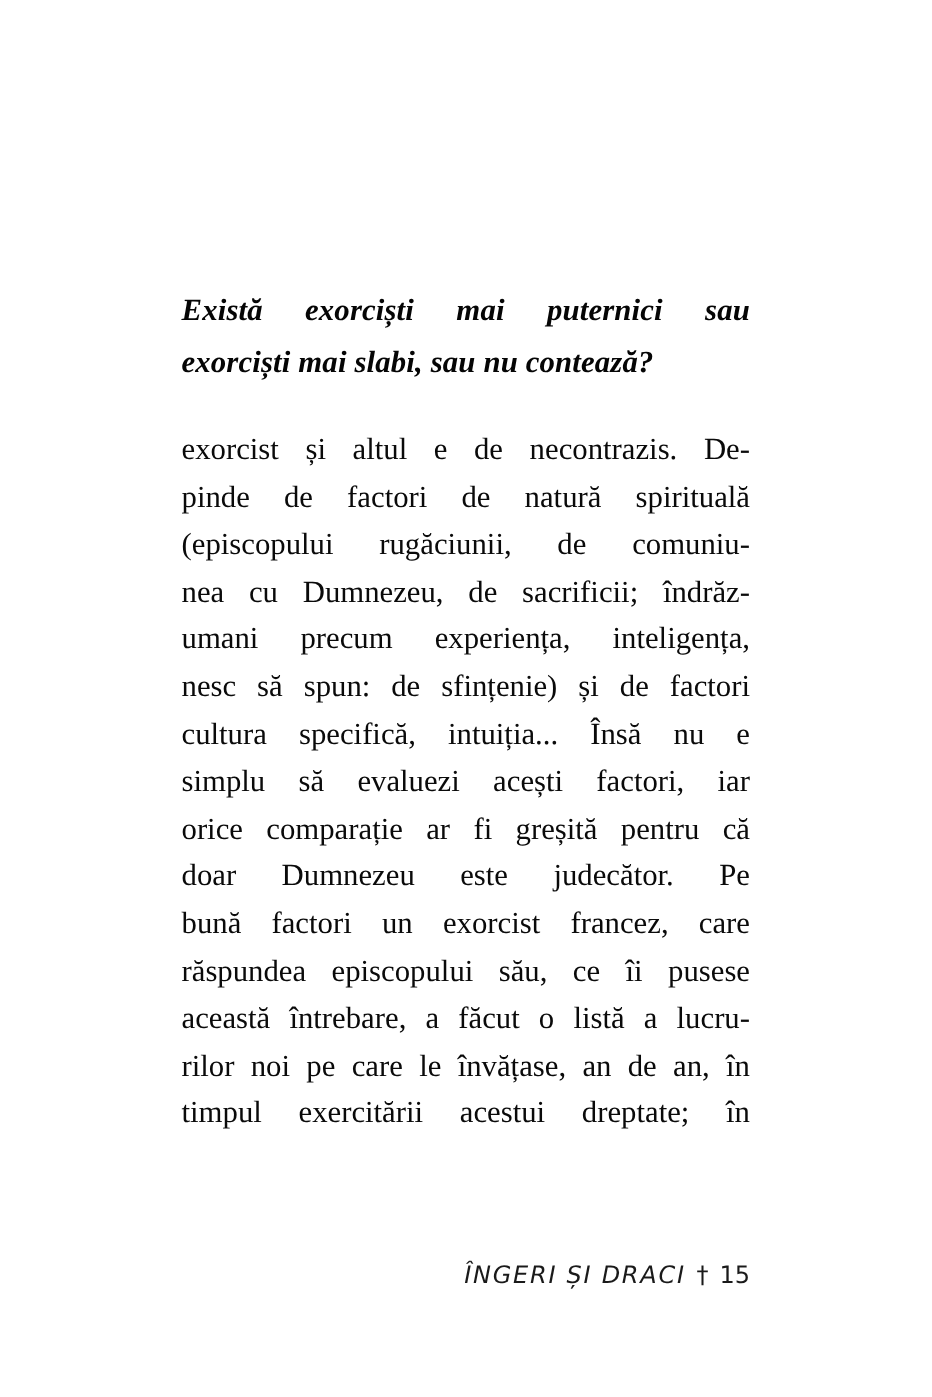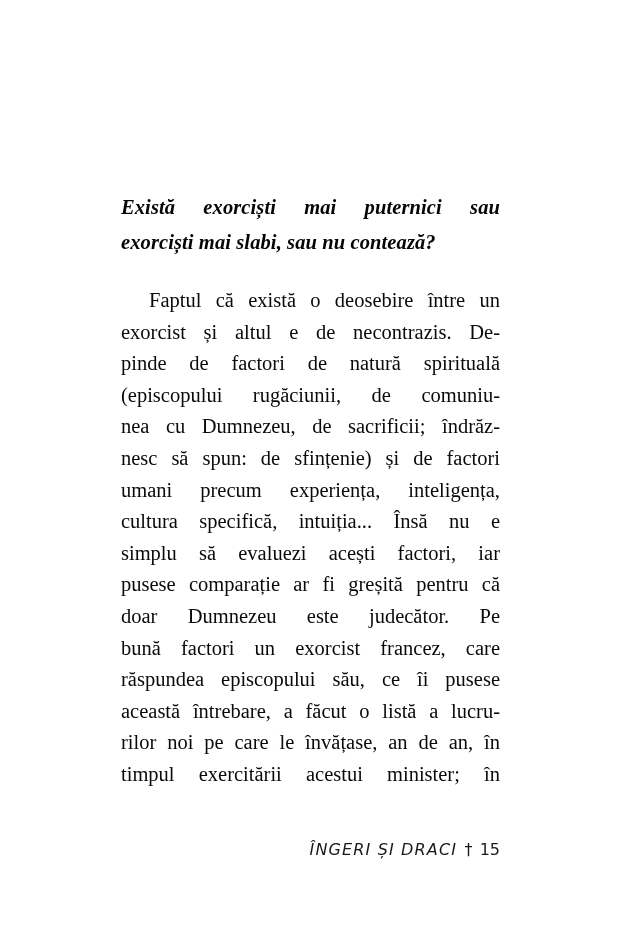--- a/index.html
+++ b/index.html
@@ -97,36 +97,35 @@
 <div class="page">
 
   <div class="text-block">
 
     <h2 class="section-heading">
       <span class="ln">Există exorciști mai puternici sau</span>
       <span class="ln last">exorciști mai slabi, sau nu contează?</span>
     </h2>
 
     <p class="body-paragraph">
-      <span class="ln indent">Faptul că există o deosebire între un</span>
       <span class="ln">exorcist și altul e de necontrazis. De-</span>
       <span class="ln">pinde de factori de natură spirituală</span>
       <span class="ln">(episcopului rugăciunii, de comuniu-</span>
       <span class="ln">nea cu Dumnezeu, de sacrificii; îndrăz-</span>
+      <span class="ln">umani precum experiența, inteligența,</span>
       <span class="ln">nesc să spun: de sfințenie) și de factori</span>
-      <span class="ln">umani precum experiența, inteligența,</span>
       <span class="ln">cultura specifică, intuiția... Însă nu e</span>
       <span class="ln">simplu să evaluezi acești factori, iar</span>
-      <span class="ln">pusese comparație ar fi greșită pentru că</span>
+      <span class="ln">orice comparație ar fi greșită pentru că</span>
       <span class="ln">doar Dumnezeu este judecător. Pe</span>
       <span class="ln">bună factori un exorcist francez, care</span>
       <span class="ln">răspundea episcopului său, ce îi pusese</span>
       <span class="ln">această întrebare, a făcut o listă a lucru-</span>
       <span class="ln">rilor noi pe care le învățase, an de an, în</span>
-      <span class="ln last">timpul exercitării acestui minister; în</span>
+      <span class="ln last">timpul exercitării acestui dreptate; în</span>
     </p>
 
   </div>
 
   <div class="folio">
     <span>ÎNGERI ȘI DRACI</span>
     <span class="dagger">†</span>
     <span class="pagenum">15</span>
   </div>
 

